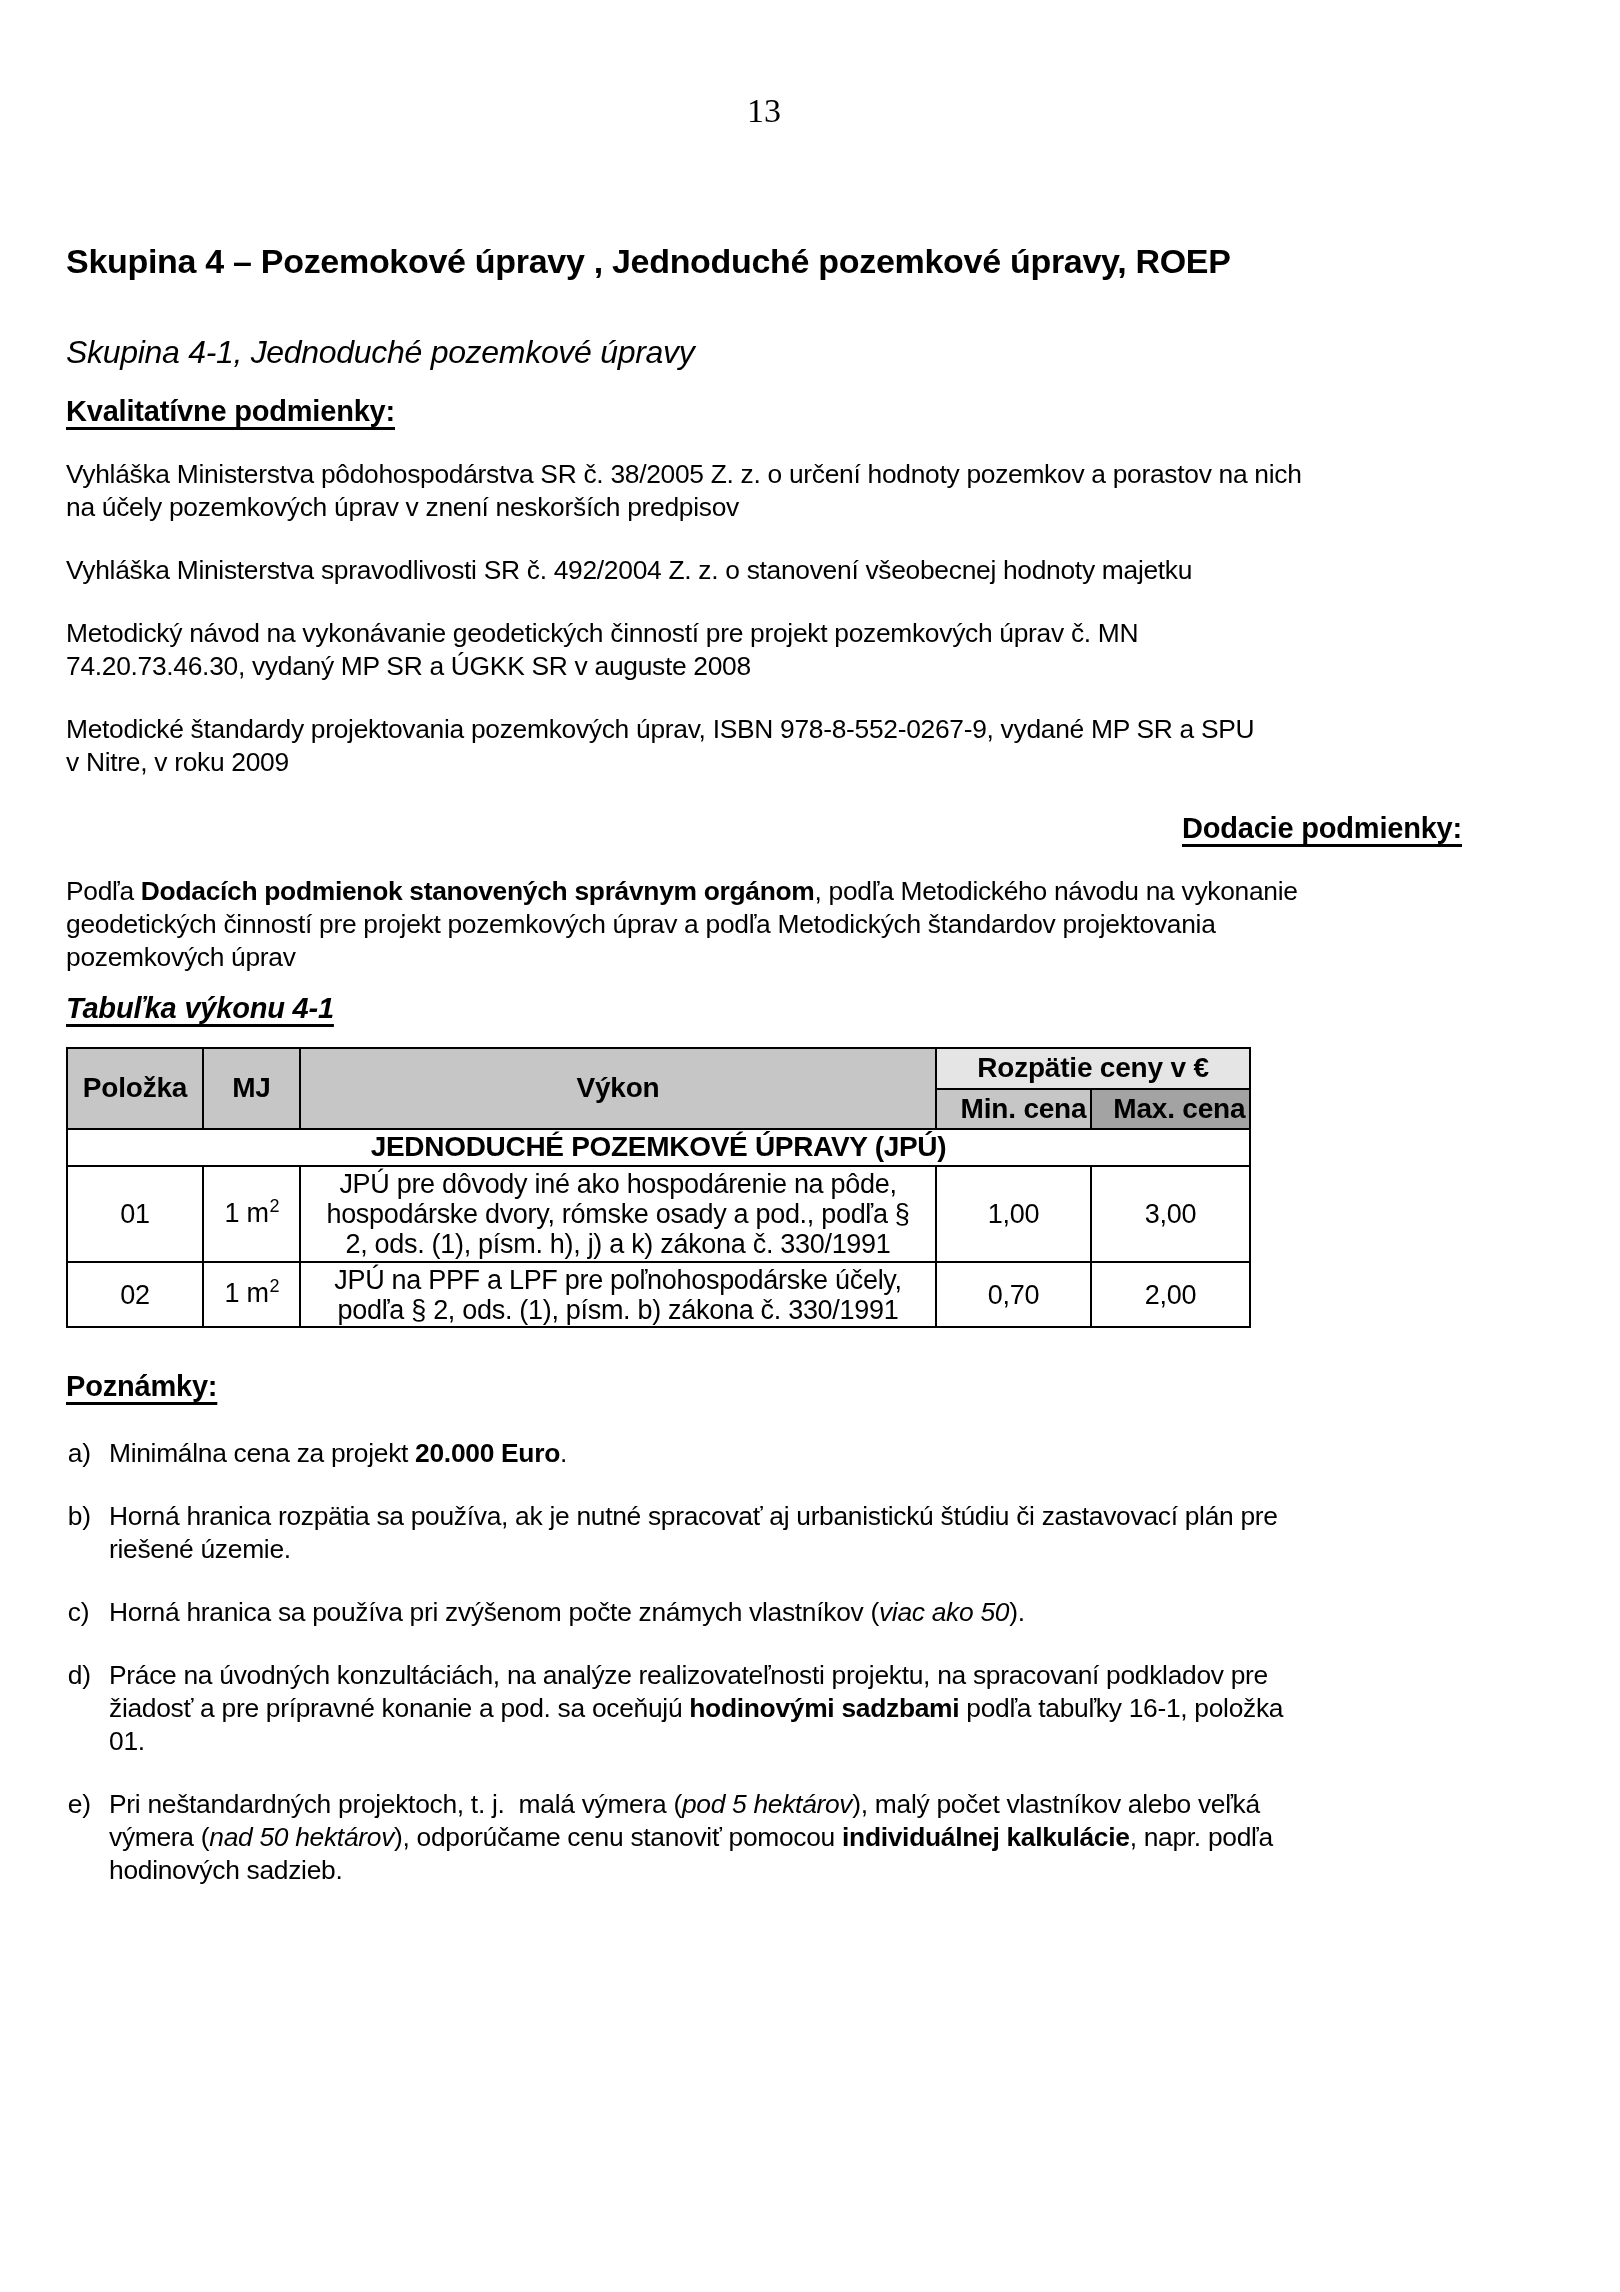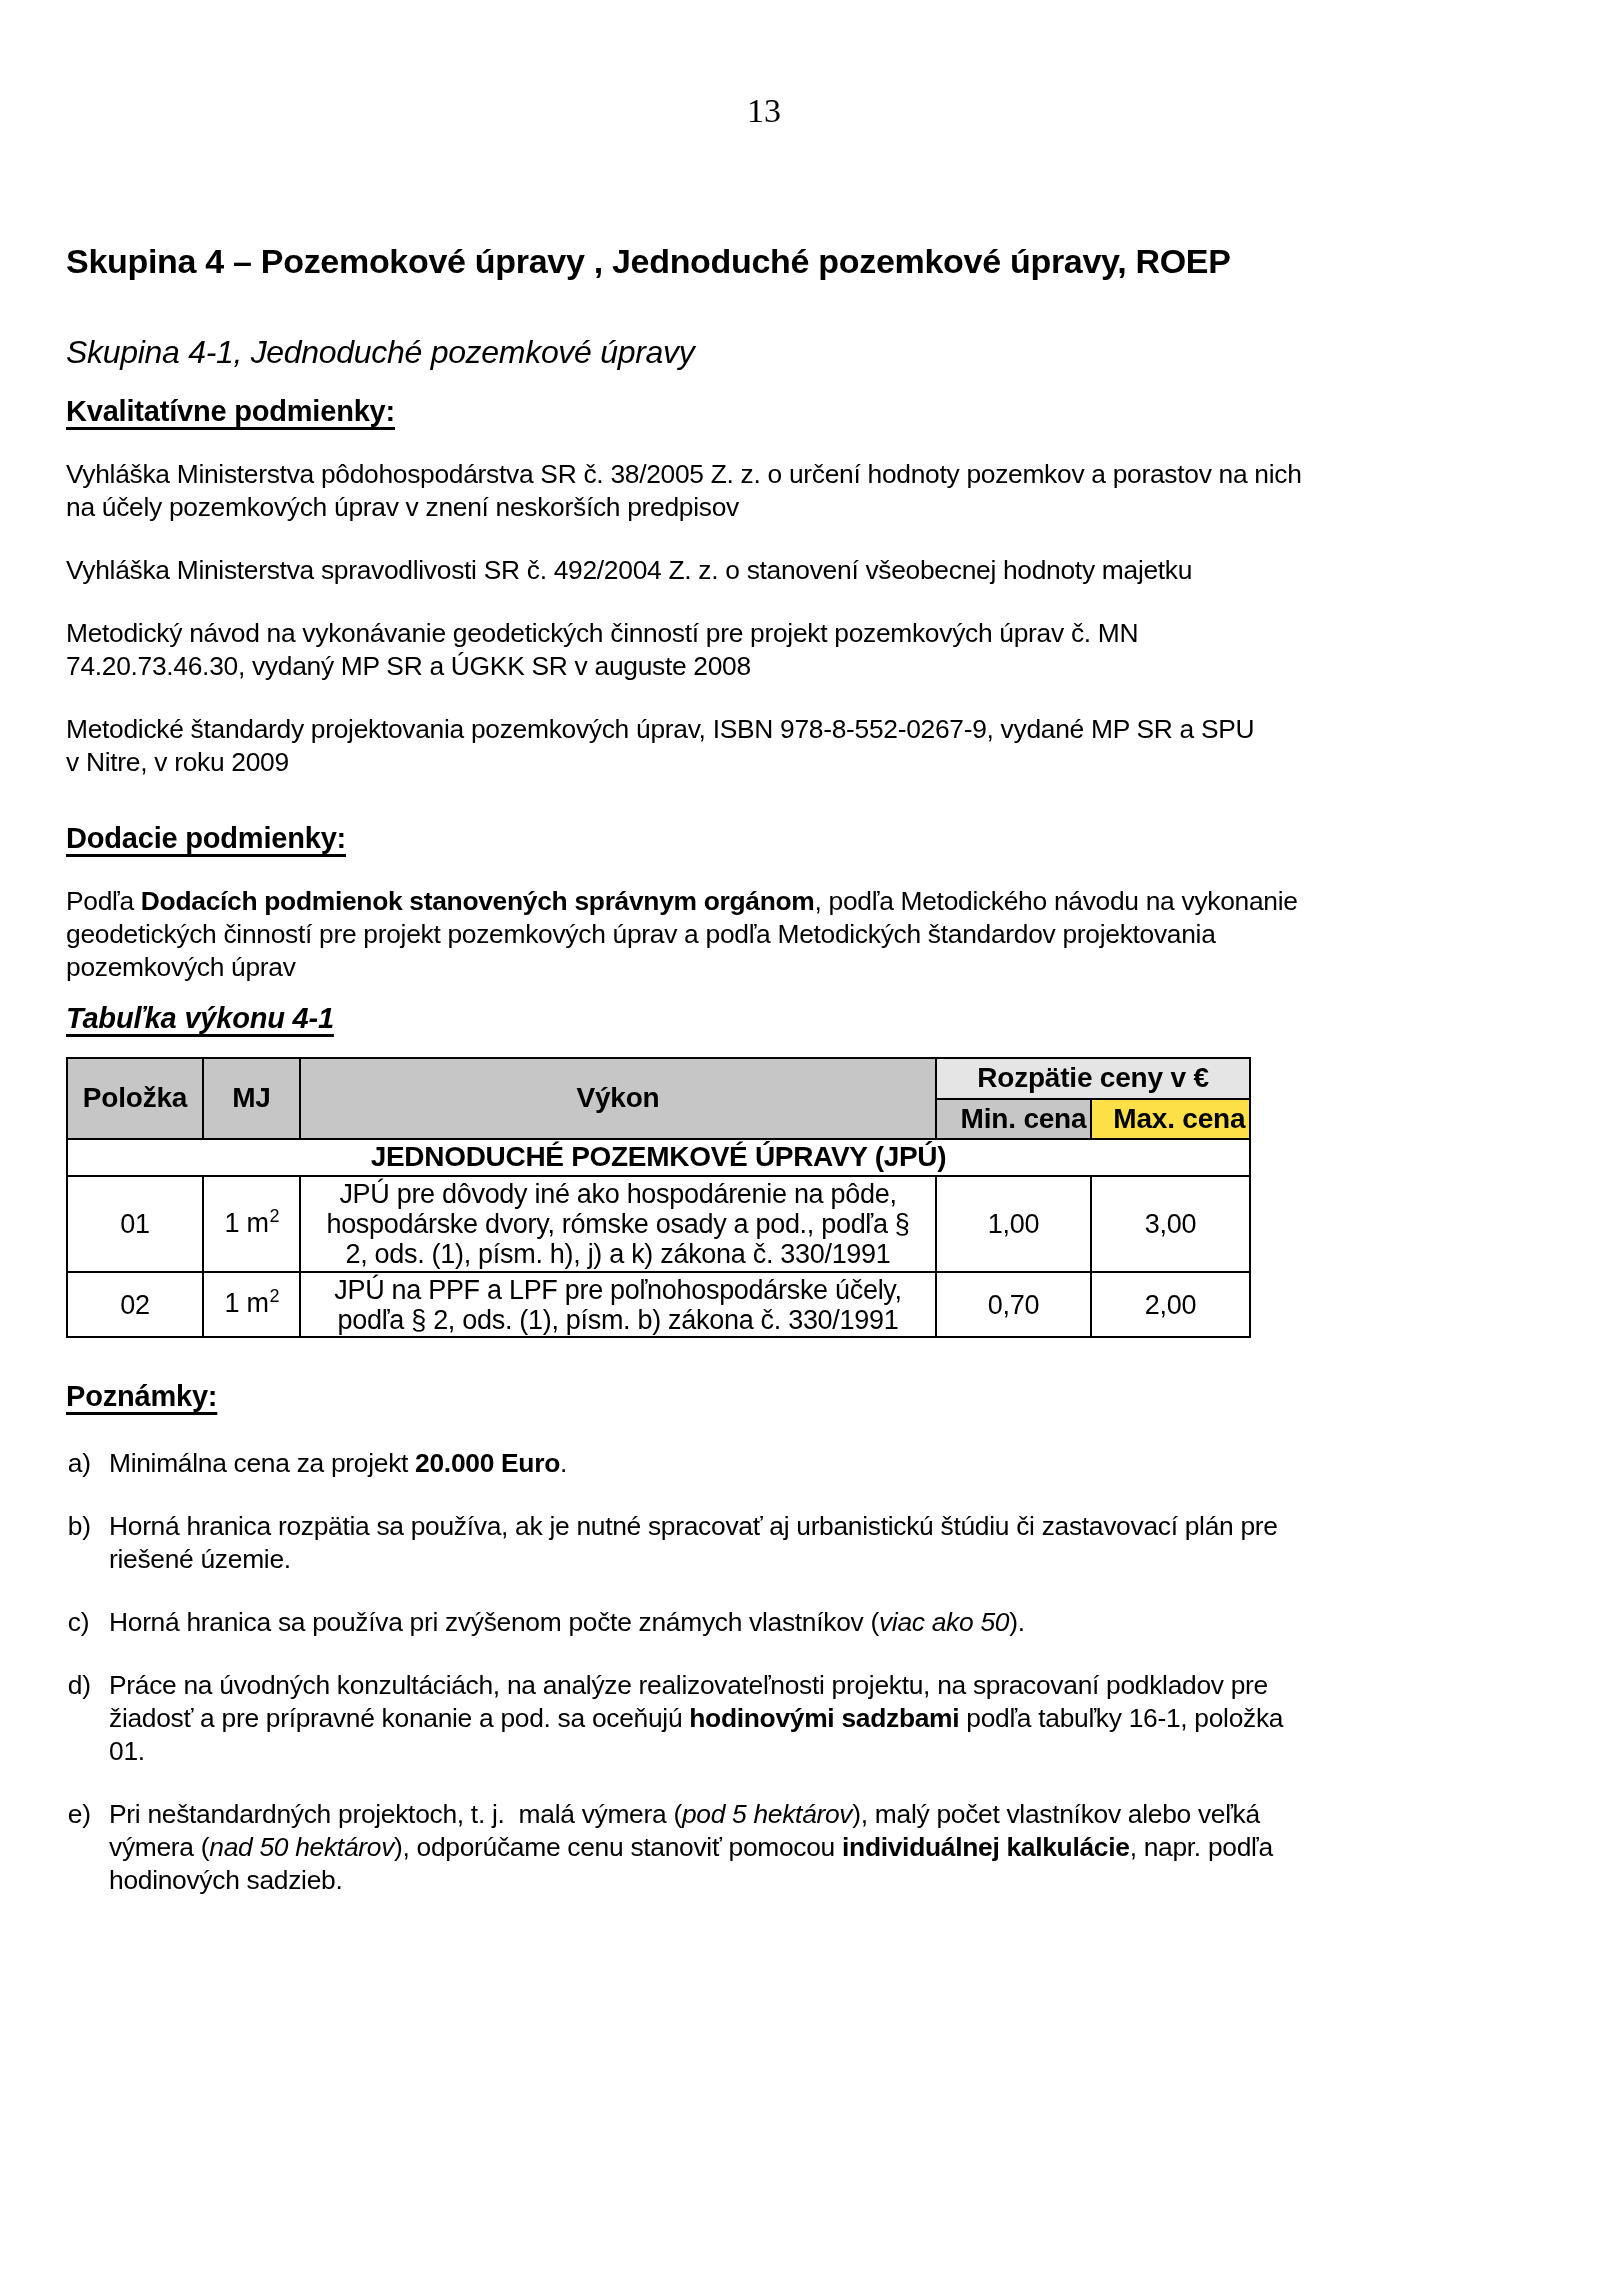--- a/index.html
+++ b/index.html
@@ -29,21 +29,21 @@
     font-style:italic;
   }
   .heading {
     font-size:29px; line-height:34px; font-weight:bold;
     text-decoration:underline;
     text-decoration-thickness:2.7px;
     text-underline-offset:6.3px;
     letter-spacing:-0.2px;
   }
   .h-kval   { margin-top:23px; }
-  .h-dodacie{ margin-top:42px; }
+  .h-dodacie{ margin-top:32px;text-align:right; }
   .h-tabulka{ margin-top:17px;font-style:italic; }
   .h-poznamky{ margin-top:41px; }
   .para {
     margin:30px 0 0 0;
     font-size:26.4px; line-height:33px;
     letter-spacing:-0.3px;
     white-space:pre;
   }
   .b { font-weight:bold; }
   .i { font-style:italic; }
@@ -124,21 +124,21 @@
     </colgroup>
     <thead>
       <tr>
         <th rowspan="2" style="background: rgb(198, 198, 198);">Položka</th>
         <th rowspan="2" style="background: rgb(198, 198, 198);">MJ</th>
         <th rowspan="2" style="background: rgb(198, 198, 198);">Výkon</th>
         <th colspan="2" class="th-span" style="background: #e5e5e5;">Rozpätie ceny v €</th>
       </tr>
       <tr>
         <th class="th-sub" style="background: rgb(198, 198, 198);">Min. cena</th>
-        <th class="th-sub" style="background: #fde047; margin-top: 18px;">Max. cena</th>
+        <th class="th-sub" style="background: #a3a3a3; margin-top: 18px;">Max. cena</th>
       </tr>
     </thead>
     <tbody>
       <tr class="section-row">
         <td colspan="5">JEDNODUCHÉ POZEMKOVÉ ÚPRAVY (JPÚ)</td>
       </tr>
     <tr>
           <td class="item-cell">01</td>
           <td class="unit-cell"><span>1 m</span><span class="unit-sup">2</span></td>
           <td class="work-cell">JPÚ pre dôvody iné ako hospodárenie na pôde,

